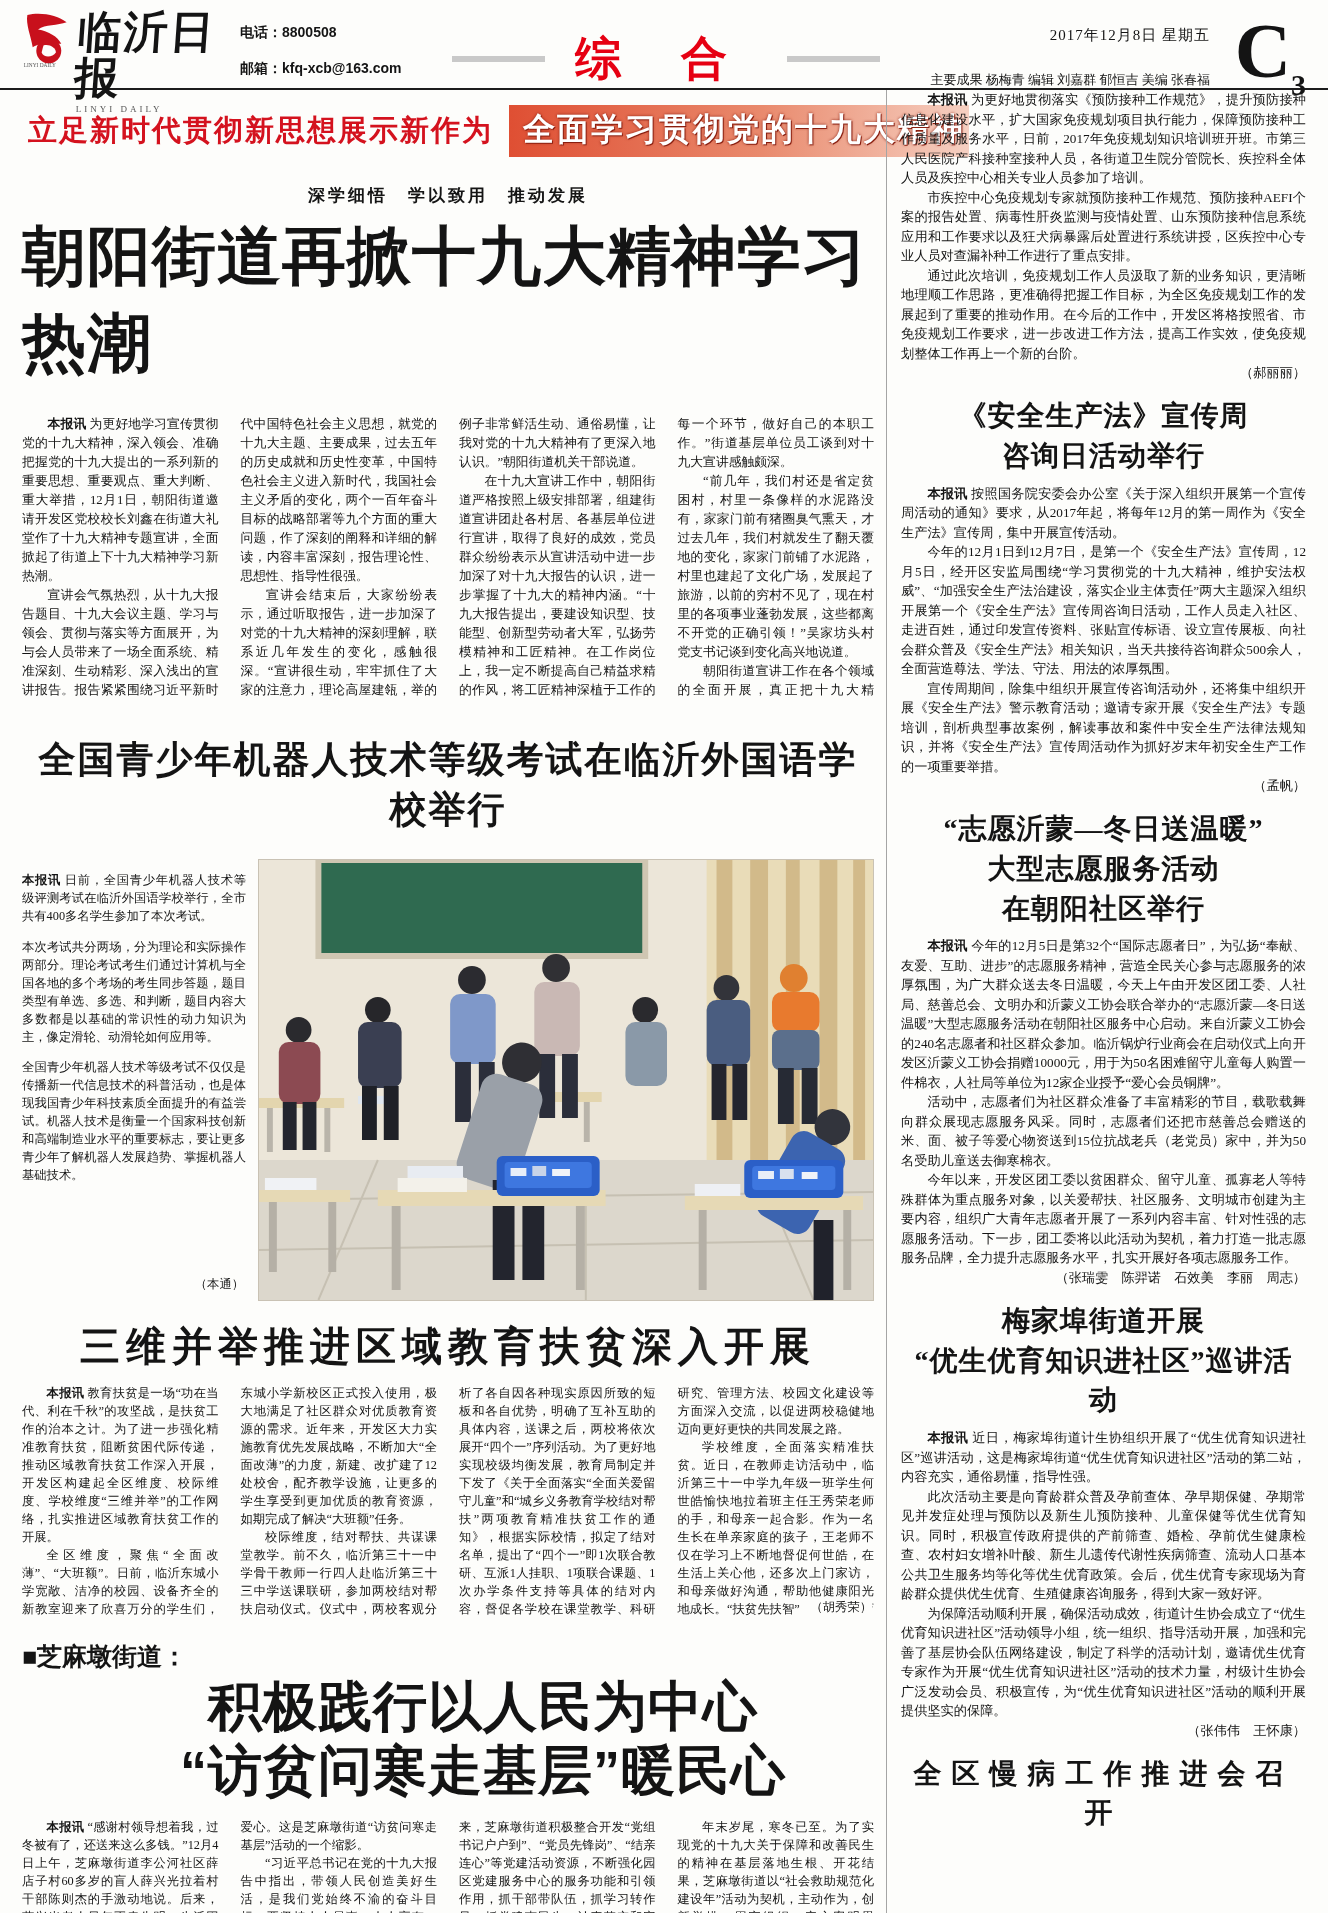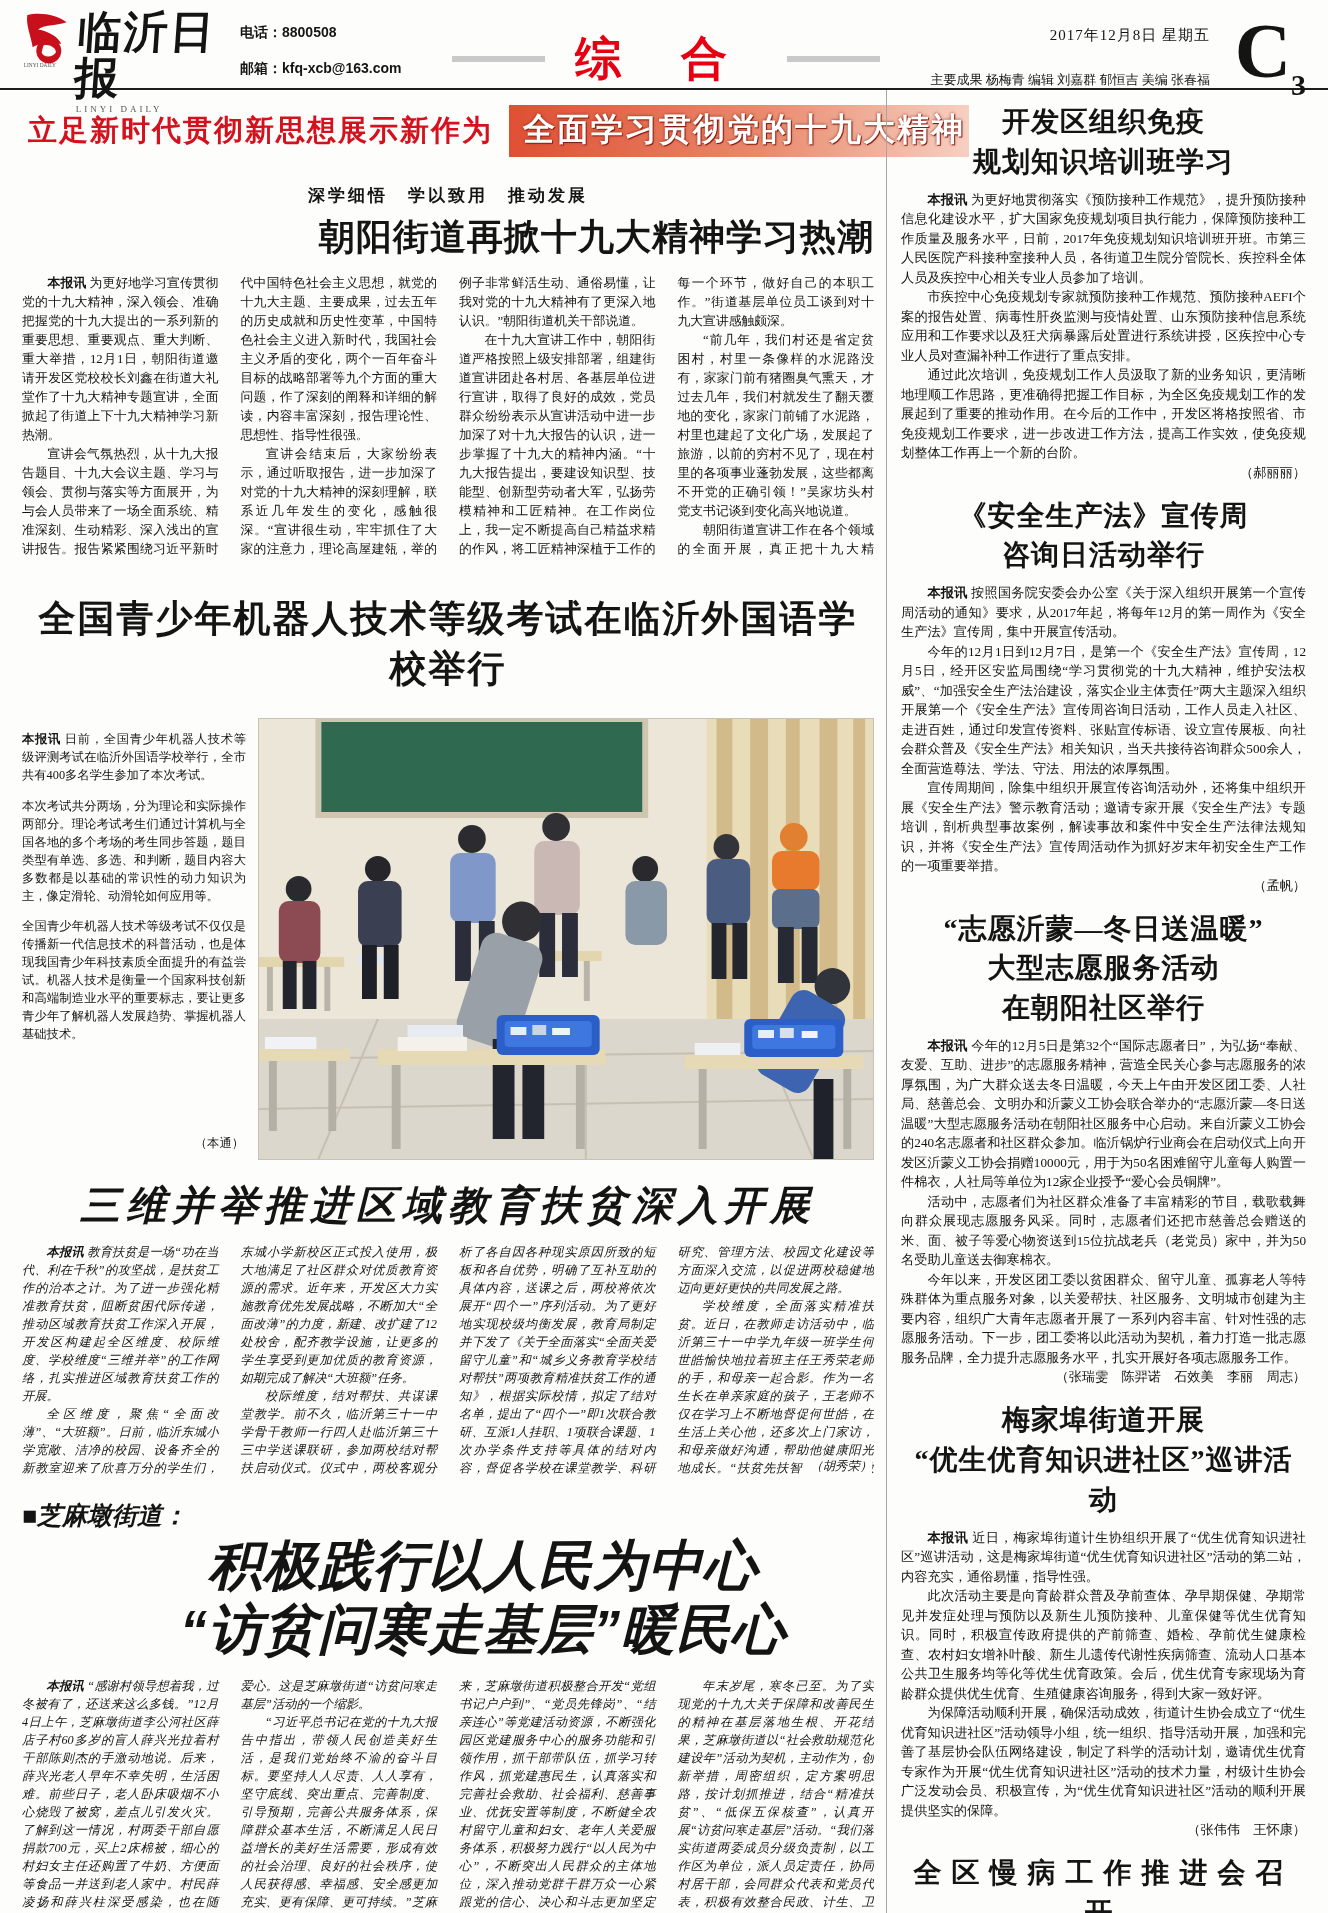--- a/index.html
+++ b/index.html
@@ -33,33 +33,33 @@
   .party-banner{display:flex;align-items:center;height:74px;margin-top:4px;}
   .slogan-red{color:#d4121e;font-family:Liberation Mono, monospace;font-weight:bold;
               font-size:29px;letter-spacing:2px;margin-left:6px;white-space:nowrap;}
   .slogan-banner{margin-left:16px;flex:1;background:linear-gradient(90deg,#df4f33,#e98a6d 55%,#f6d0c2);
                  color:#fff;font-weight:bold;font-size:32px;letter-spacing:2px;padding:3px 4px 5px 14px;
                  text-shadow:0 0 3px #8a1f10,1px 1px 0 #8a1f10;white-space:nowrap;
                  font-family:"Liberation Serif","DejaVu Serif",serif;}
   
   .kicker{text-align:center;font-family:"Liberation Sans","DejaVu Sans",sans-serif;font-weight:bold;
           font-size:17px;letter-spacing:3px;margin:16px 0 4px;}
-  .headline1{text-align:right;font-family:"Liberation Sans","DejaVu Sans",sans-serif;font-weight:bold;
-             font-size:36px;letter-spacing:1px;margin:6px 0 12px;}
+  .headline1{text-align:left;font-family:"Liberation Sans","DejaVu Sans",sans-serif;font-weight:bold;
+             font-size:64px;letter-spacing:1px;margin:6px 0 28px;}
   .cols{column-gap:22px;text-align:justify;overflow:hidden;}
   .cols p, .onecol p{margin:0;text-indent:2em;}
   .a1body{column-count:4;height:300px;font-size:12.8px;line-height:19px;}
   .headline2{text-align:center;font-weight:bold;font-size:37px;letter-spacing:2px;margin:20px 0 24px;}
   .a2row{display:flex;height:442px;position:relative;}
   .a2text{width:224px;overflow:hidden;font-size:12.3px;line-height:18px;position:relative;text-align:justify;}
   .photo{flex:1;margin-left:12px;border:1px solid #c9c2b4;}
   .photo svg{display:block;width:100%;height:100%;}
   .headline3{text-align:center;font-weight:600;font-size:40px;letter-spacing:6px;margin:18px 0 10px;}
   .a3body{column-count:4;height:240px;font-size:12.3px;line-height:18px;position:relative;}
-  .a3wrap,.a4wrap{position:relative;font-style:italic;}
+  .a3wrap,.a4wrap{position:relative;}
   .section-label{font-family:"Liberation Sans","DejaVu Sans",sans-serif;font-weight:bold;font-size:25px;
                  margin:16px 0 0;}
   .headline4{text-align:center;font-family:"Liberation Sans","DejaVu Sans",sans-serif;font-weight:bold;
              font-size:54px;line-height:1.18;letter-spacing:1px;margin:2px 0 16px;padding-left:70px;}
   .a4body{column-count:4;height:256px;font-size:12.3px;line-height:18px;}
   .sig-abs{position:absolute;right:2px;bottom:8px;background:#fdfdfb;padding-left:8px;font-size:12.3px;}
   
   .r-art{margin-bottom:14px;}
   .r-title{text-align:center;font-weight:bold;font-size:28px;line-height:1.42;letter-spacing:1px;margin:12px 0 8px;}
   .r-title.spaced .trline{letter-spacing:10px;}
@@ -274,24 +274,20 @@
               <p>“习近平总书记在党的十九大报告中指出，带领人民创造美好生活，是我们党始终不渝的奋斗目标。要坚持人人尽责、人人享有，坚守底线、突出重点、完善制度、引导预期，完善公共服务体系，保障群众基本生活，不断满足人民日益增长的美好生活需要，形成有效的社会治理、良好的社会秩序，使人民获得感、幸福感、安全感更加充实、更有保障、更可持续。”芝麻墩街道主要负责人介绍，今年以来，芝麻墩街道积极整合开发“党组书记户户到”、“党员先锋岗”、“结亲连心”等党建活动资源，不断强化园区党建服务中心的服务功能和引领作用，抓干部带队伍，抓学习转作风，抓党建惠民生，认真落实和完善社会救助、社会福利、慈善事业、优抚安置等制度，不断健全农村留守儿童和妇女、老年人关爱服务体系，积极努力践行“以人民为中心”，不断突出人民群众的主体地位，深入推动党群干群万众一心紧跟党的信心、决心和斗志更加坚定和昂扬。</p>
               <p>年末岁尾，寒冬已至。为了实现党的十九大关于保障和改善民生的精神在基层落地生根、开花结果，芝麻墩街道以“社会救助规范化建设年”活动为契机，主动作为，创新举措，周密组织，定方案明思路，按计划抓推进，结合“精准扶贫”、“低保五保核查”，认真开展“访贫问寒走基层”活动。“我们落实街道两委成员分级负责制，以工作区为单位，派人员定责任，协同村居干部，会同群众代表和党员代表，积极有效整合民政、计生、卫生等各种救助资源，大力加强党员干部的志愿服务效能，逐一走访核查贫困户，公开、公平、公正实现低保、五保、社会救助‘应保尽保、应退尽退’，让党和政府的惠民措施惠及更多民众、温暖千家万户。”芝麻墩街道分管负责人说，基层党员干部来自于基层，服务于基层，时刻牵挂群众冷暖，用心用情关注困难群众，是基层党建工作的主题，也是检验和强化基层党员干部宗旨观念和服务意识的一项重要指标。基层困难群众家庭情况千差万别，社会救助措施政策性强、涉及面广，群众关注度高，芝麻墩街道分类施策，发挥最大效能，千方百计帮扶每一个困难家庭。目前，全街道7个工作区已全面启动“访贫问寒走基层”，为近60个低保、五保、精准扶贫户以外的困难群众落实了救助和帮扶措施。</p>
             </div>
 
         </div>
       </article>
     </div>
 
     <div class="rightcol">
       <article class="r-art">
-        <div class="r-title">
-            <div class="trline">开发区组织免疫</div>
-            <div class="trline">规划知识培训班学习</div>
-          </div>
         <div class="r-body">
             <p><b>本报讯</b> 为更好地贯彻落实《预防接种工作规范》，提升预防接种信息化建设水平，扩大国家免疫规划项目执行能力，保障预防接种工作质量及服务水平，日前，2017年免疫规划知识培训班开班。市第三人民医院产科接种室接种人员，各街道卫生院分管院长、疾控科全体人员及疾控中心相关专业人员参加了培训。</p>
             <p>市疾控中心免疫规划专家就预防接种工作规范、预防接种AEFI个案的报告处置、病毒性肝炎监测与疫情处置、山东预防接种信息系统应用和工作要求以及狂犬病暴露后处置进行系统讲授，区疾控中心专业人员对查漏补种工作进行了重点安排。</p>
             <p>通过此次培训，免疫规划工作人员汲取了新的业务知识，更清晰地理顺工作思路，更准确得把握工作目标，为全区免疫规划工作的发展起到了重要的推动作用。在今后的工作中，开发区将格按照省、市免疫规划工作要求，进一步改进工作方法，提高工作实效，使免疫规划整体工作再上一个新的台阶。</p>
           </div>
         <div class="r-sig">（郝丽丽）</div>
       </article>
 
       <article class="r-art">
         <div class="r-title">

